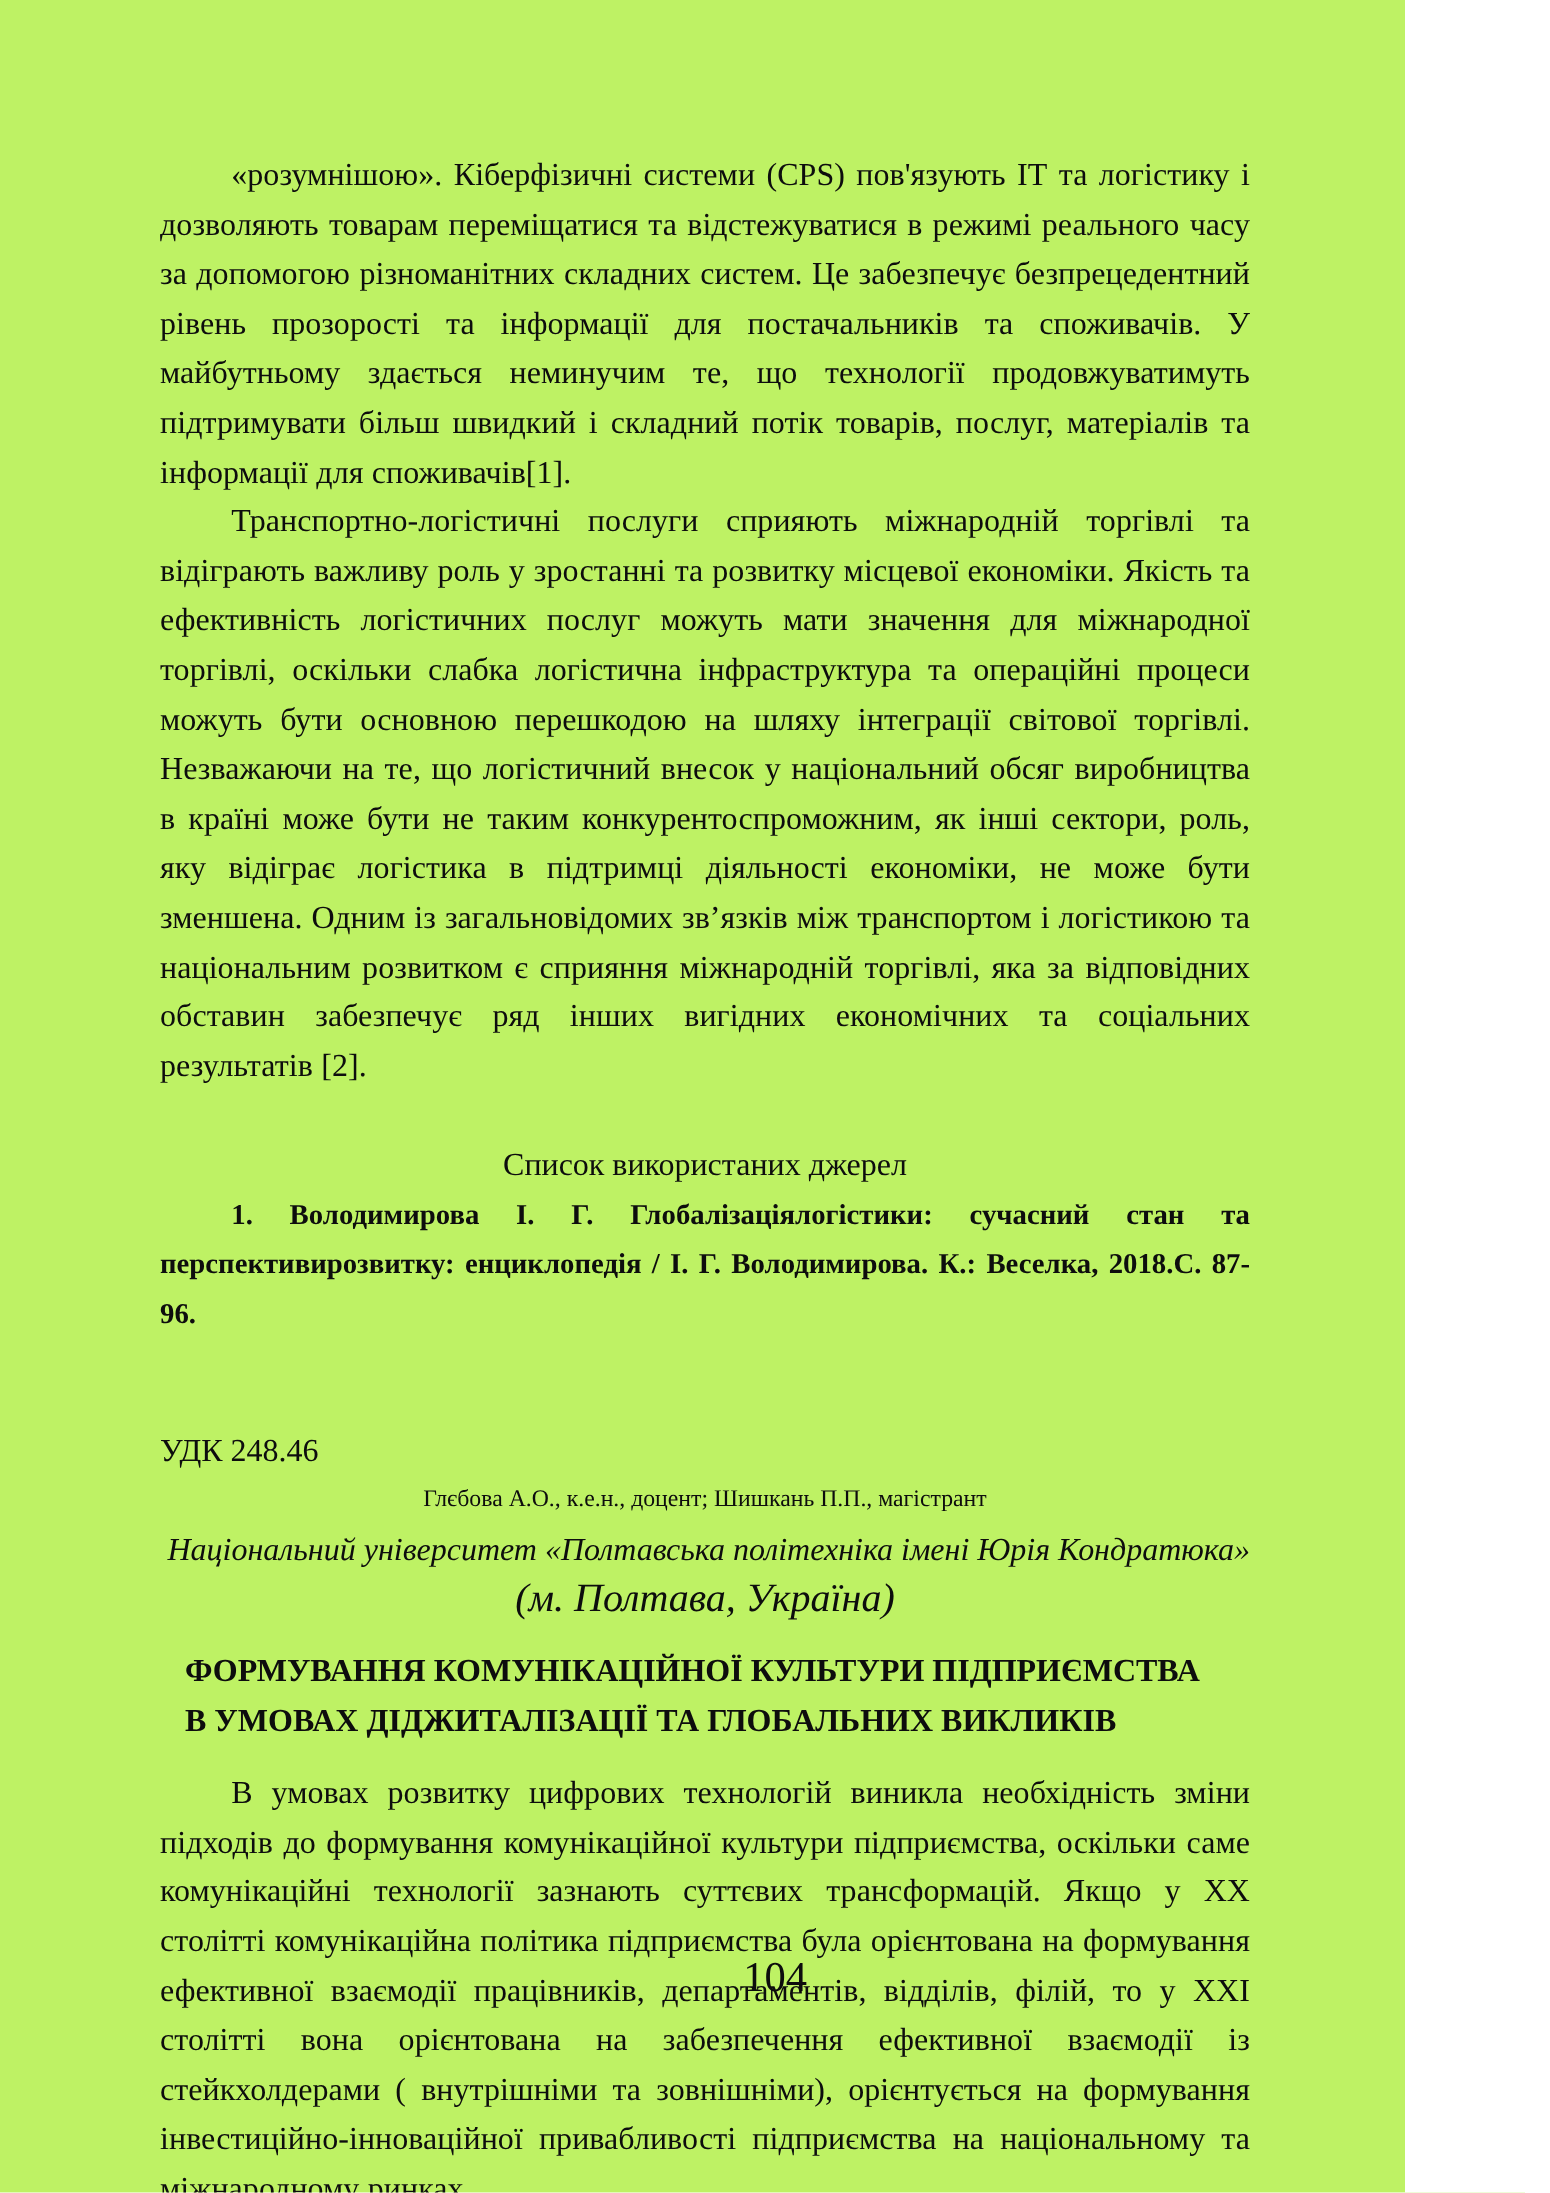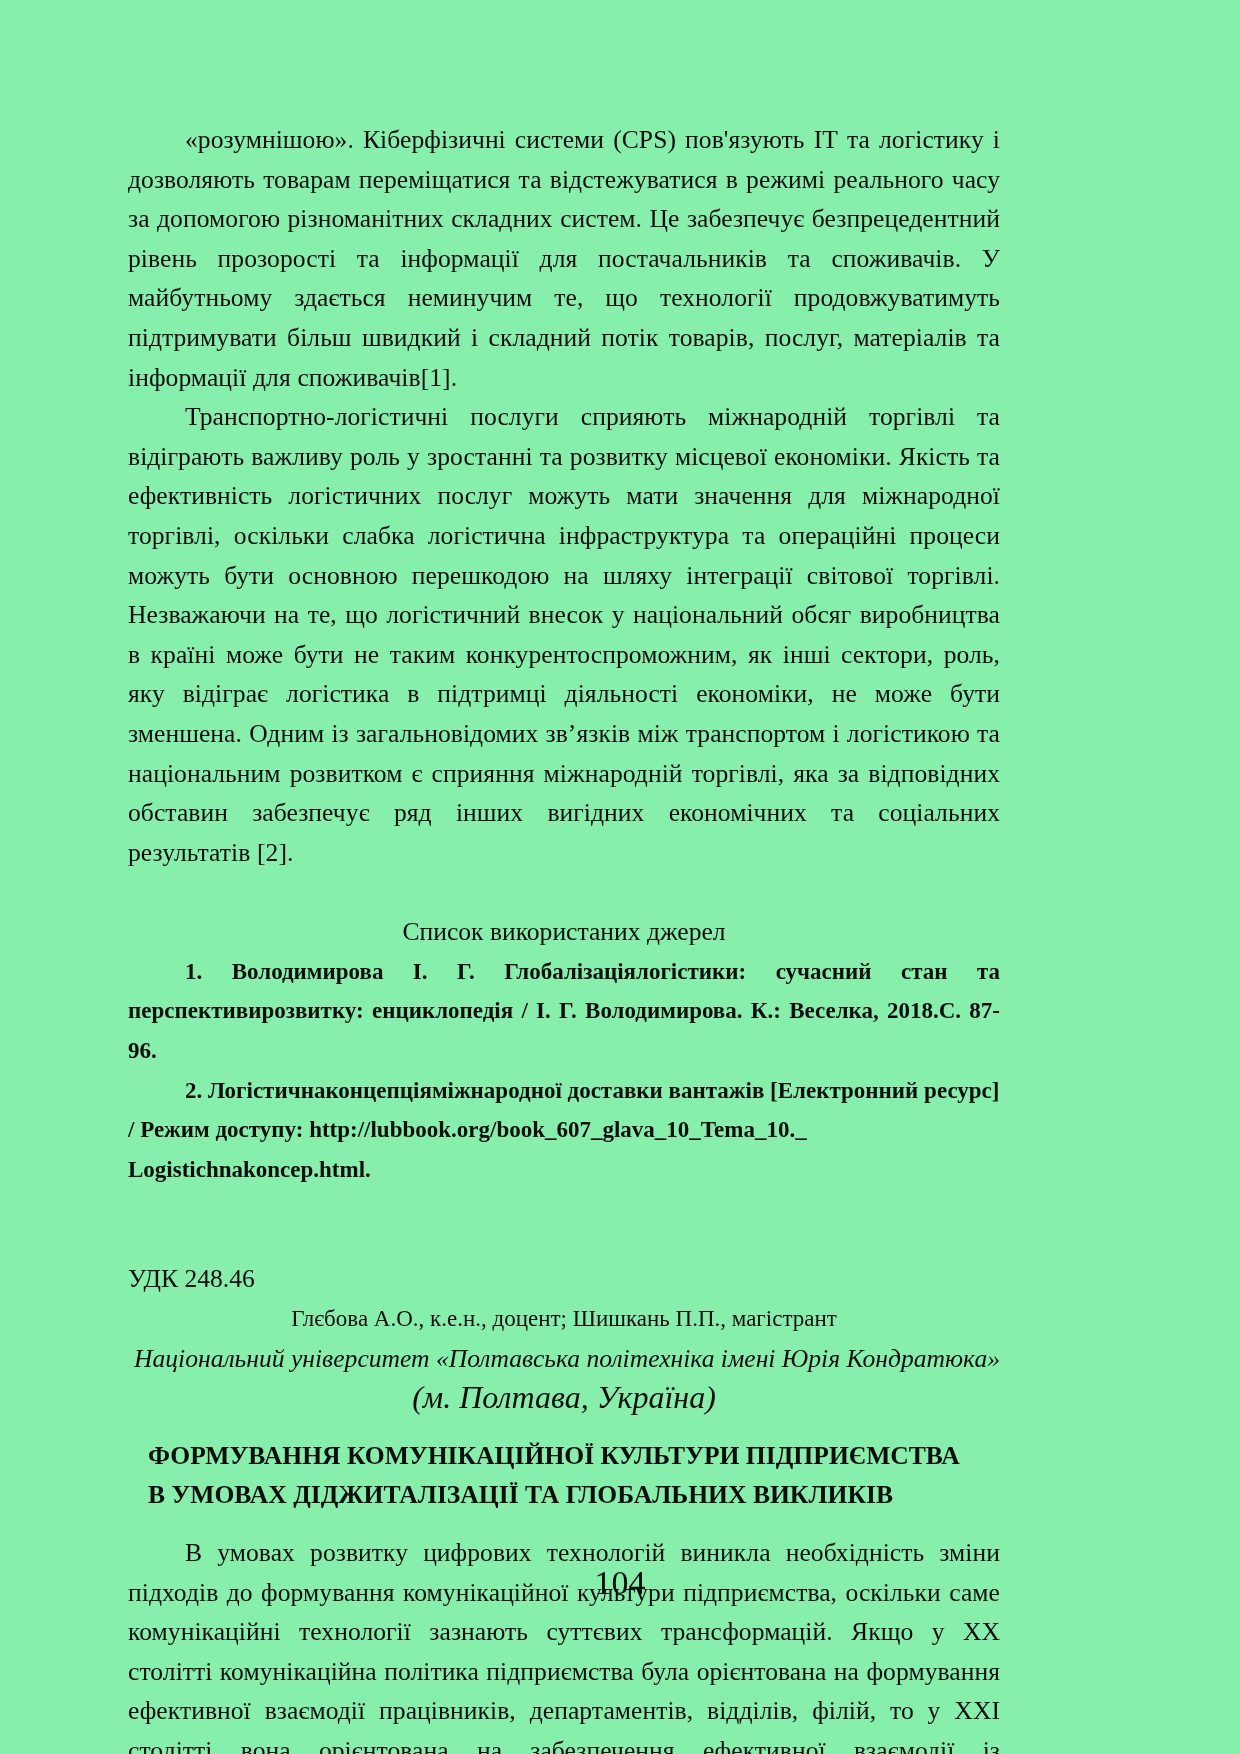--- a/index.html
+++ b/index.html
@@ -13,23 +13,23 @@
     height: 1754px;
     position: relative;
     font-family: "Liberation Serif", "DejaVu Serif", serif;
     color: #0d0d0d;
     overflow: hidden;
   }
   .page {
     position: absolute;
     left: 0;
     top: 0;
-    width: 1240px;
+    width: 1124px;
     height: 1754px;
-    background: #86efac;
+    background: #bef264;
   }
   .content {
     position: absolute;
     left: 128px;
     top: 120px;
     width: 872px;
   }
   p.body-par {
     margin: 0;
     text-align: justify;
@@ -58,21 +58,21 @@
     line-height: 39.6px;
     font-weight: normal;
     text-align: center;
   }
   .udk {
     font-size: 25.6px;
     line-height: 39.6px;
     text-align: left;
   }
   .authors {
-    font-size: 23px;
+    font-size: 19px;
     line-height: 39.6px;
     text-align: center;
   }
   .affiliation {
     font-size: 25.6px;
     line-height: 39.6px;
     text-align: right;
     font-style: italic;
   }
   .city {
@@ -110,21 +110,20 @@
   <div class="content">
 
     <p class="body-par">«розумнішою». Кіберфізичні системи (CPS) пов'язують ІТ та логістику і дозволяють товарам переміщатися та відстежуватися в режимі реального часу за допомогою різноманітних складних систем. Це забезпечує безпрецедентний рівень прозорості та інформації для постачальників та споживачів. У майбутньому здається неминучим те, що технології продовжуватимуть підтримувати більш швидкий і складний потік товарів, послуг, матеріалів та інформації для споживачів[1].</p>
     <p class="body-par">Транспортно-логістичні послуги сприяють міжнародній торгівлі та відіграють важливу роль у зростанні та розвитку місцевої економіки. Якість та ефективність логістичних послуг можуть мати значення для міжнародної торгівлі, оскільки слабка логістична інфраструктура та операційні процеси можуть бути основною перешкодою на шляху інтеграції світової торгівлі. Незважаючи на те, що логістичний внесок у національний обсяг виробництва в країні може бути не таким конкурентоспроможним, як інші сектори, роль, яку відіграє логістика в підтримці діяльності економіки, не може бути зменшена. Одним із загальновідомих зв’язків між транспортом і логістикою та національним розвитком є сприяння міжнародній торгівлі, яка за відповідних обставин забезпечує ряд інших вигідних економічних та соціальних результатів [2].</p>
 
     <div class="spacer-md"></div>
 
     <h2 class="section-heading">Список використаних джерел</h2>
 
     <p class="ref-par">1. Володимирова І. Г. Глобалізаціялогістики: сучасний стан та перспективирозвитку: енциклопедія / І. Г. Володимирова. К.: Веселка, 2018.С. 87-96.</p>
-    <p class="ref-par last-left">2. Логістичнаконцепціяміжнародної доставки вантажів [Електронний ресурс] / Режим доступу: http://lubbook.org/book_607_glava_10_Tema_10._ Logistichnakoncep.html.</p>
 
     <div class="spacer-xl"></div>
 
     <div class="udk">УДК 248.46</div>
     <div class="authors">Глєбова А.О., к.е.н., доцент; Шишкань П.П., магістрант</div>
     <div class="affiliation">Національний університет «Полтавська політехніка імені Юрія Кондратюка»</div>
     <div class="city">(м. Полтава, Україна)</div>
 
     <div class="spacer-sm"></div>
 

